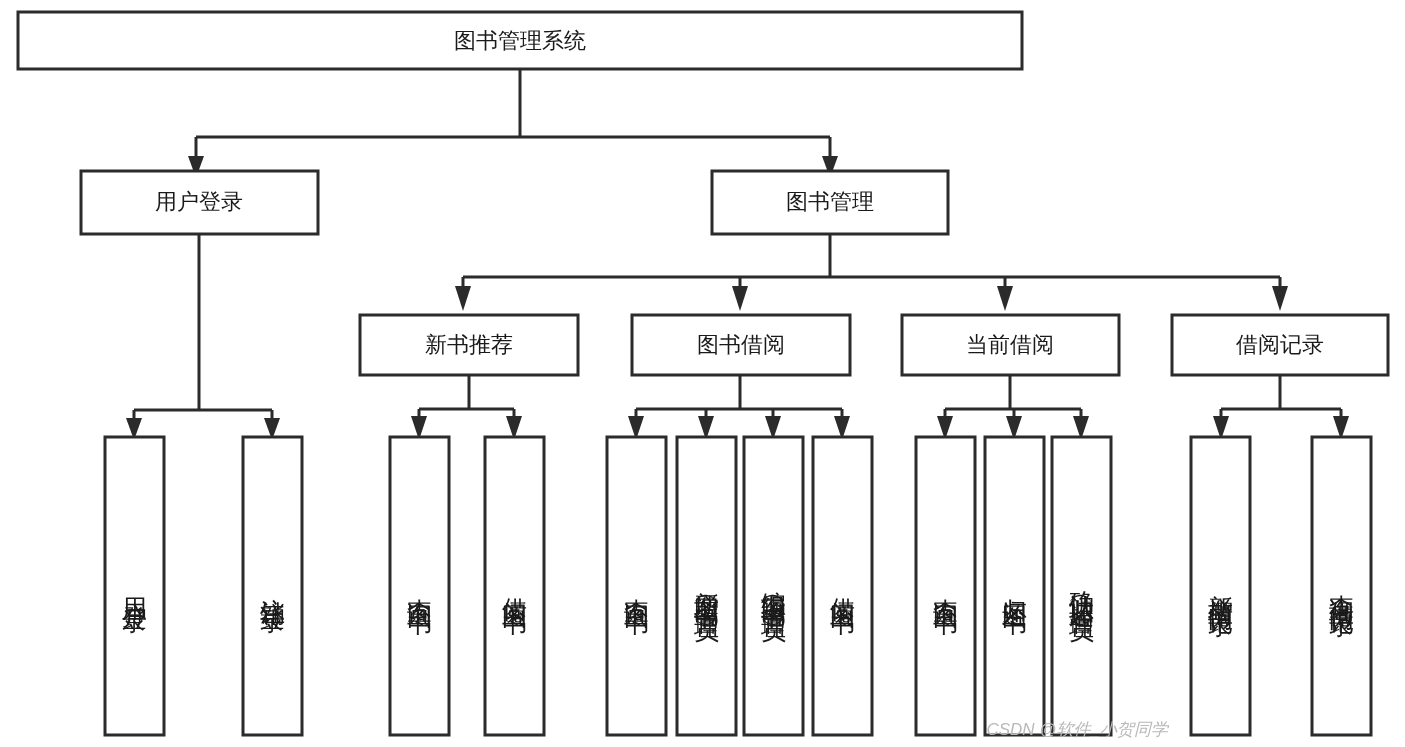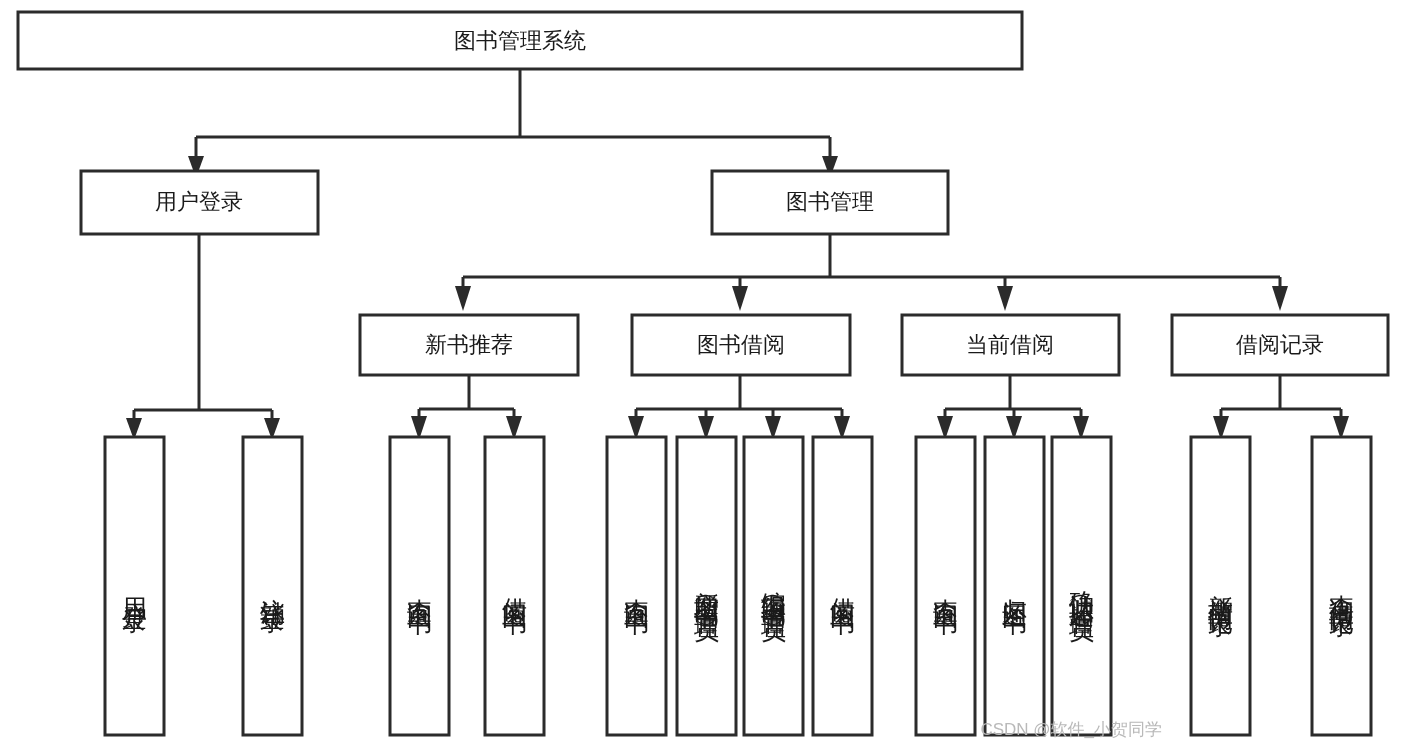--- a/index.html
+++ b/index.html
@@ -44,27 +44,28 @@
   }
   .node-label-h {
     font-family: "Liberation Sans", "DejaVu Sans", sans-serif;
     font-size: 22px;
     fill: #1a1a1a;
     text-anchor: middle;
     dominant-baseline: middle;
   }
   .watermark {
     position: absolute;
-    right: 10px;
+    right: 4px;
     bottom: 6px;
     font-family: "Liberation Sans", "DejaVu Sans", sans-serif;
     font-size: 17px;
     color: #b9b9b9;
     white-space: nowrap;
     user-select: none;
+    font-style: italic;
   }
 </style>
 </head>
 <body>
 
 <div id="diagram-root">
 
   <svg id="tree-svg" viewBox="0 0 1405 747" xmlns="http://www.w3.org/2000/svg">
 
     <g>

